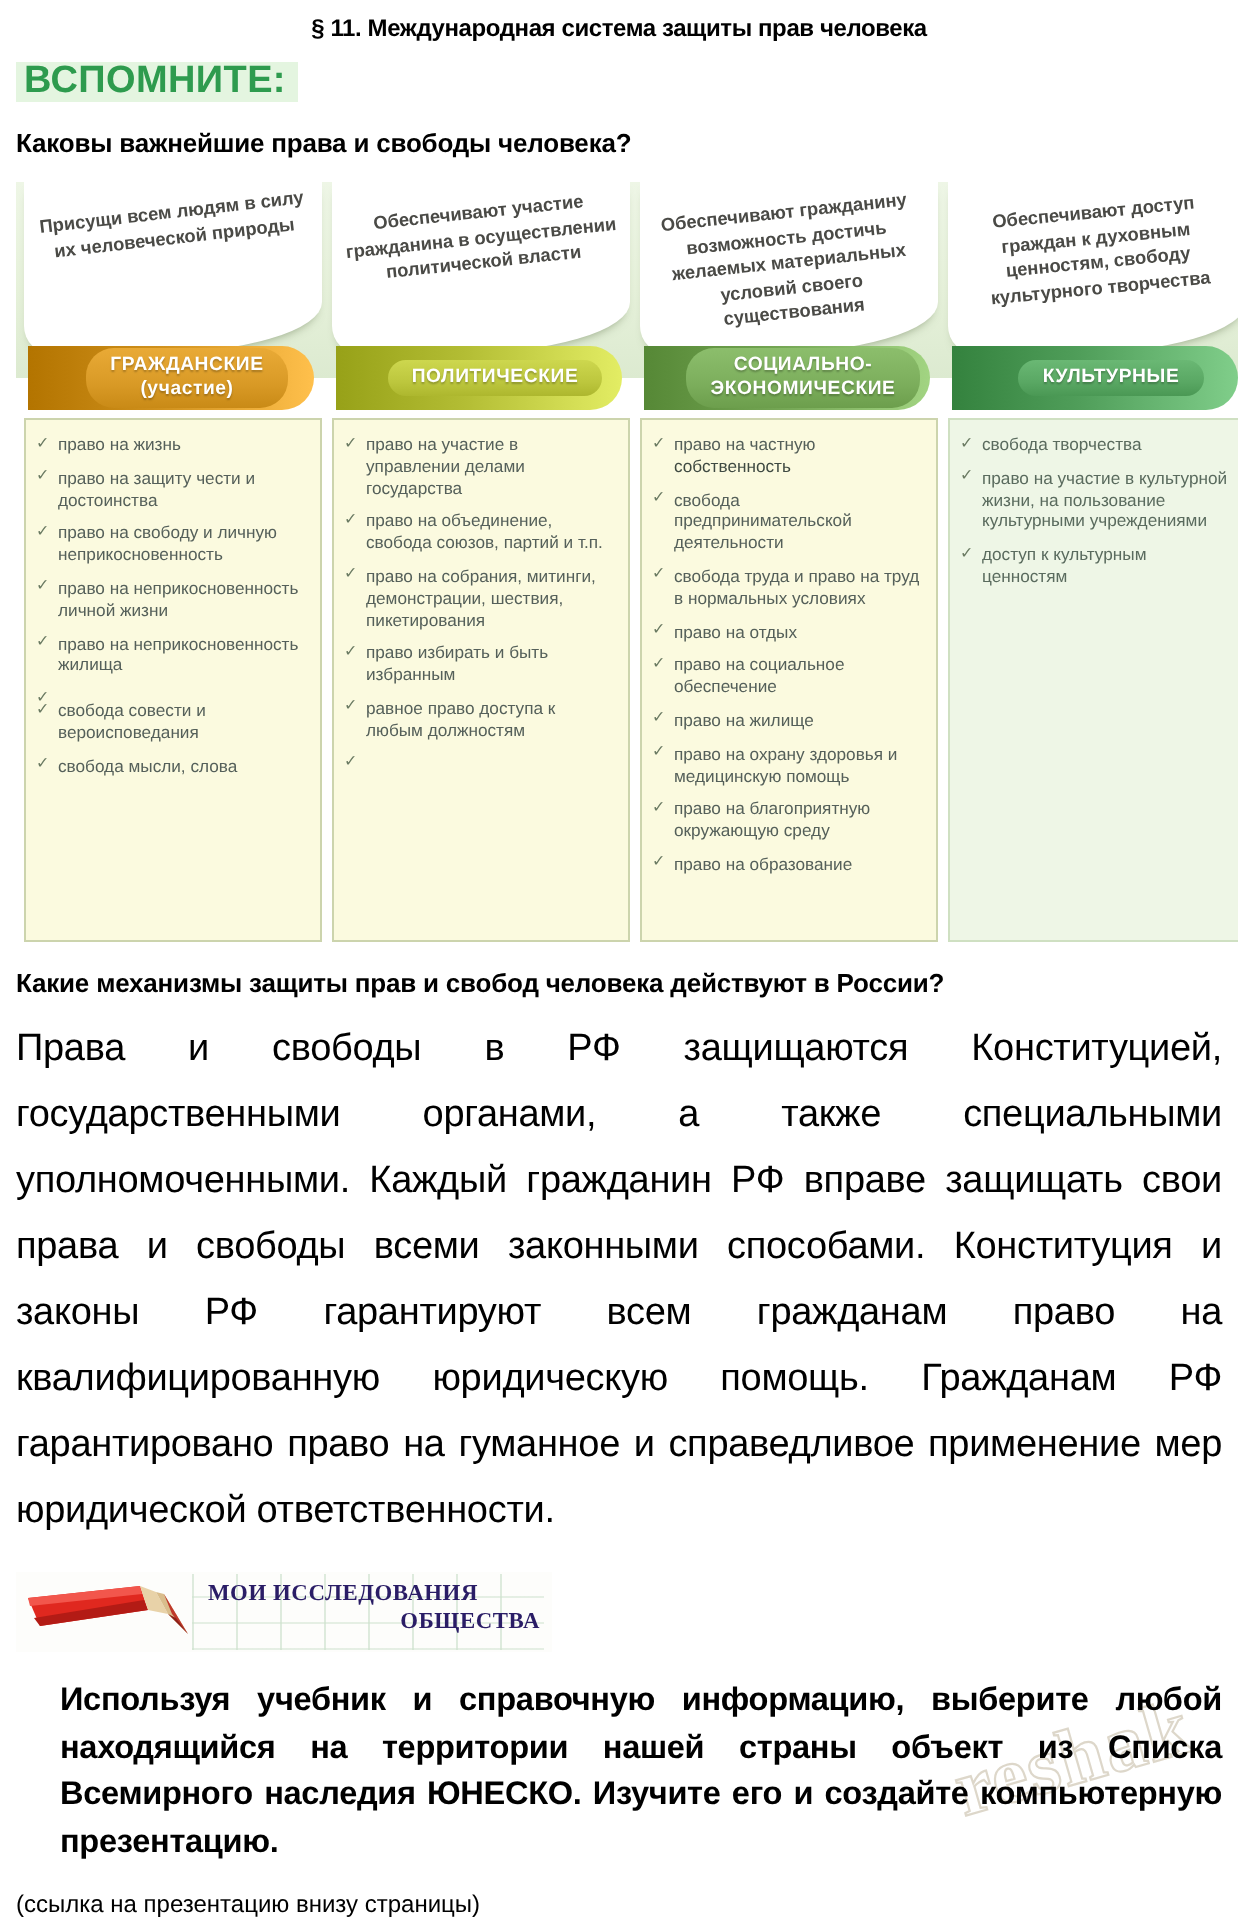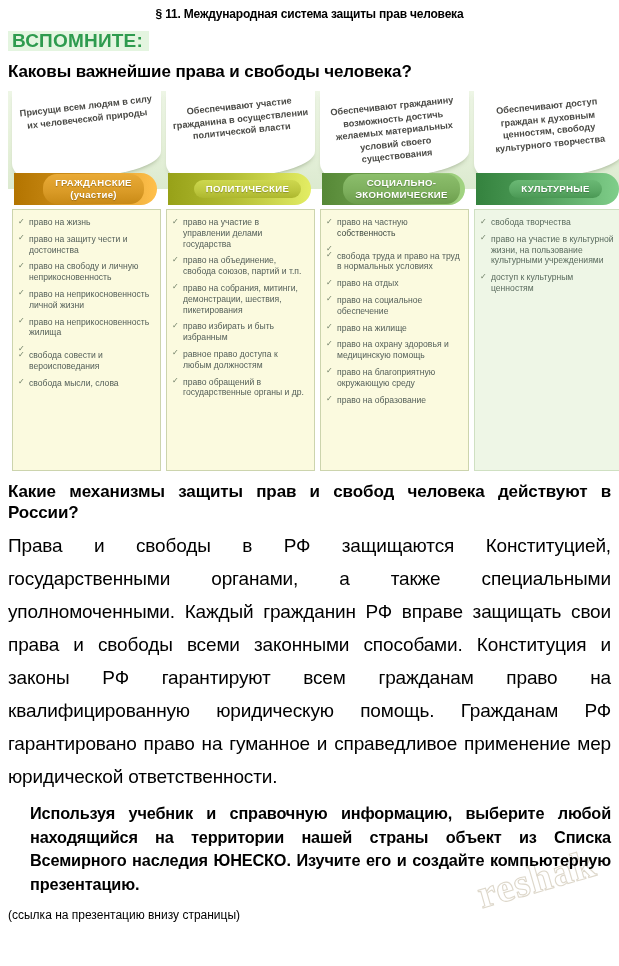--- a/index.html
+++ b/index.html
@@ -33,21 +33,21 @@
     color: #2e9b4e;
     font-weight: bold;
     font-size: 19px;
     letter-spacing: 0.2px;
     padding: 2px 6px 3px 4px;
     line-height: 15px;
   }
 
   
   .q-heading {
-    font-size: 17px;
+    font-size: 13px;
     font-weight: bold;
     line-height: 21px;
     padding: 10px 0 0 0;
     letter-spacing: -0.1px;
   }
   .q-heading.justified {
     text-align: justify;
     text-align-last: left;
   }
 
@@ -299,36 +299,36 @@
             <div class="badge-back" style="background: linear-gradient(90deg, rgb(151, 161, 24) 0%, rgb(179, 189, 52) 45%, rgb(227, 237, 100) 100%);"></div>
             <div class="badge" style="background: linear-gradient(rgb(205, 215, 78) 0%, rgb(189, 199, 62) 60%, rgb(173, 183, 46) 100%);"><span>ПОЛИТИЧЕСКИЕ</span></div>
           </div>
           <div class="card">
             <ul>
               <li><span class="tick">✓</span><span>право на участие в управлении делами государства</span></li>
               <li><span class="tick">✓</span><span>право на объединение, свобода союзов, партий и т.п.</span></li>
               <li><span class="tick">✓</span><span>право на собрания, митинги, демонстрации, шествия, пикетирования</span></li>
               <li><span class="tick">✓</span><span>право избирать и быть избранным</span></li>
               <li><span class="tick">✓</span><span>равное право доступа к любым должностям</span></li>
-              <li><span class="tick">✓</span><span>право обращений в государственные органы и др.</span></li>
+              <li><span class="tick">✓</span></li>
             </ul>
           </div>
         </div>
         <div class="col">
           <div class="callout">
             <div class="callout-inner">Обеспечивают гражданину возможность достичь желаемых материальных условий своего существования</div>
           </div>
           <div class="badge-row">
             <div class="badge-back" style="background: linear-gradient(90deg, rgb(86, 136, 54) 0%, rgb(114, 164, 82) 45%, rgb(162, 212, 130) 100%);"></div>
             <div class="badge" style="background: linear-gradient(rgb(140, 190, 108) 0%, rgb(124, 174, 92) 60%, rgb(108, 158, 76) 100%);"><span>СОЦИАЛЬНО-</span><span class="sub">ЭКОНОМИЧЕСКИЕ</span></div>
           </div>
           <div class="card">
             <ul>
               <li><span class="tick">✓</span><span>право на частную <b>собственность</b></span></li>
-              <li><span class="tick">✓</span></li>
+              <li><span class="tick">✓</span><span>свобода предпринимательской деятельности</span></li>
               <li><span class="tick">✓</span><span>свобода труда и право на труд в нормальных условиях</span></li>
               <li><span class="tick">✓</span><span>право на отдых</span></li>
               <li><span class="tick">✓</span><span>право на социальное обеспечение</span></li>
               <li><span class="tick">✓</span><span>право на жилище</span></li>
               <li><span class="tick">✓</span><span>право на охрану здоровья и медицинскую помощь</span></li>
               <li><span class="tick">✓</span><span>право на благоприятную окружающую среду</span></li>
               <li><span class="tick">✓</span><span>право на образование</span></li>
             </ul>
           </div>
         </div>
@@ -348,20 +348,37 @@
             </ul>
           </div>
         </div>
       </div>
   </div>
 
   <div class="q-heading justified">Какие механизмы защиты прав и свобод человека действуют в России?</div>
 
   <div class="body-text">Права и свободы в РФ защищаются Конституцией, государственными органами, а также специальными уполномоченными. Каждый гражданин РФ вправе защищать свои права и свободы всеми законными способами. Конституция и законы РФ гарантируют всем гражданам право на квалифицированную юридическую помощь. Гражданам РФ гарантировано право на гуманное и справедливое применение мер юридической ответственности.</div>
 
+  <div class="research-banner">
+    <div class="banner-bg"></div>
+    <div class="banner-grid"></div>
+    <svg class="pencil" viewBox="0 0 86 30">
+      <polygon points="2,8 58,2 62,14 8,22" fill="#e0281f"></polygon>
+      <polygon points="2,8 58,2 59,6 3,12" fill="#f2564c"></polygon>
+      <polygon points="5,18 8,22 62,14 60,9" fill="#b31b15"></polygon>
+      <polygon points="58,2 62,14 72,16 66,5" fill="#e8d2a8"></polygon>
+      <polygon points="66,5 72,16 82,26 70,6" fill="#d9bd8c"></polygon>
+      <polygon points="70,6 82,26 74,16" fill="#c0392b"></polygon>
+      <polygon points="72,16 82,26 76,18" fill="#8e2018"></polygon>
+    </svg>
+    <div class="banner-text">
+      <span class="l1">МОИ  ИССЛЕДОВАНИЯ</span>
+      <span class="l2">ОБЩЕСТВА</span>
+    </div>
+  </div>
 
   <div class="task-text">Используя учебник и справочную информацию, выберите любой находящийся на территории нашей страны объект из Списка Всемирного наследия ЮНЕСКО. Изучите его и создайте компьютерную презентацию.</div>
 
   <div class="note-text">(ссылка на презентацию внизу страницы)</div>
 
 </div>
 
 <div class="watermark">reshak</div>
 
 </body></html>

